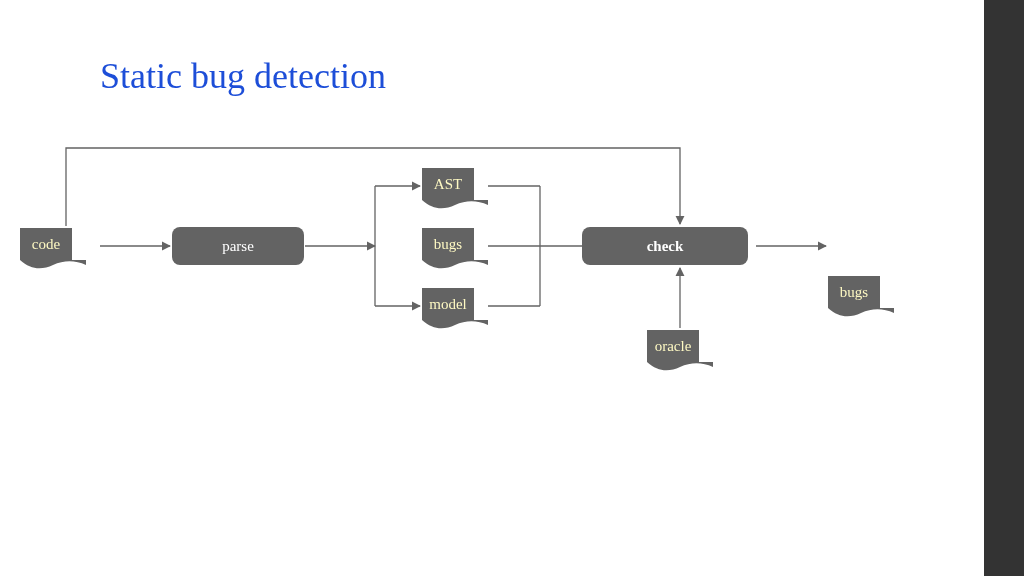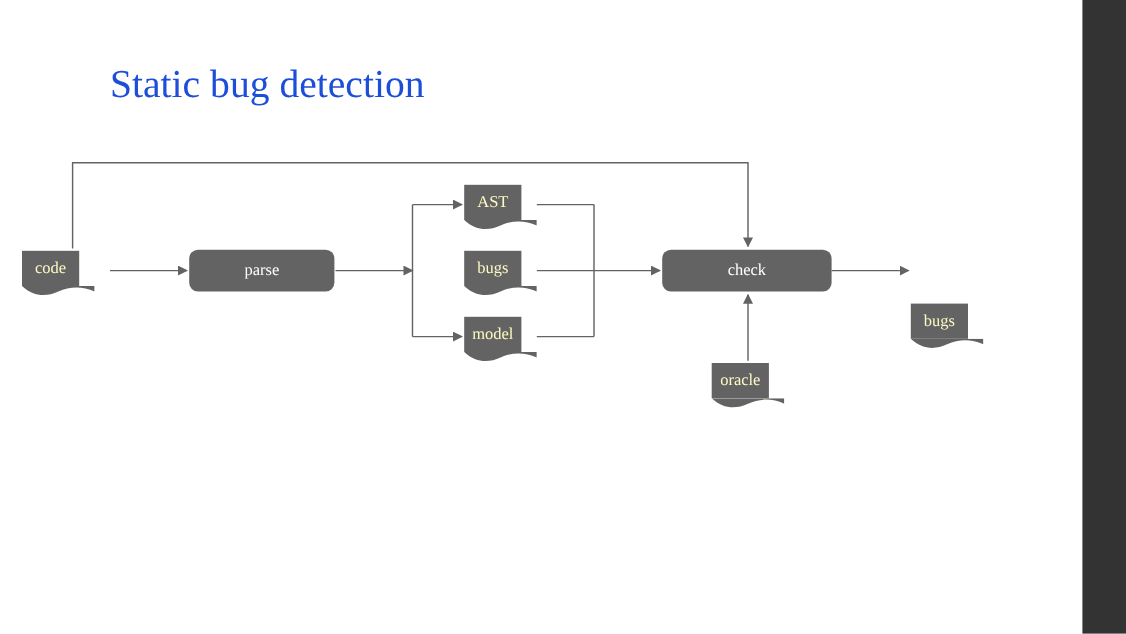--- a/index.html
+++ b/index.html
@@ -138,21 +138,21 @@
 
 <div class="doc" style="left:422px; top:288px;">
   <div class="body">
       <span>model</span>
     </div>
   <svg viewBox="0 0 66 10" preserveAspectRatio="none">
       <path d="M0 0 C 11 10, 22 10, 33 5 C 44 0, 55 0, 66 5 L 66 0 L 0 0 Z" fill="#636363"></path>
     </svg>
 </div>
 
-<div class="proc-shape" style="left:602px; top:227px; width:154px;">
+<div class="proc-shape" style="left:582px; top:227px; width:166px;font-weight:bold;">
   <span>check</span>
 </div>
 
 <div class="doc" style="left:647px; top:330px;text-align:right;">
   <div class="body">
       <span>oracle</span>
     </div>
   <svg viewBox="0 0 66 10" preserveAspectRatio="none">
       <path d="M0 0 C 11 10, 22 10, 33 5 C 44 0, 55 0, 66 5 L 66 0 L 0 0 Z" fill="#636363"></path>
     </svg>

